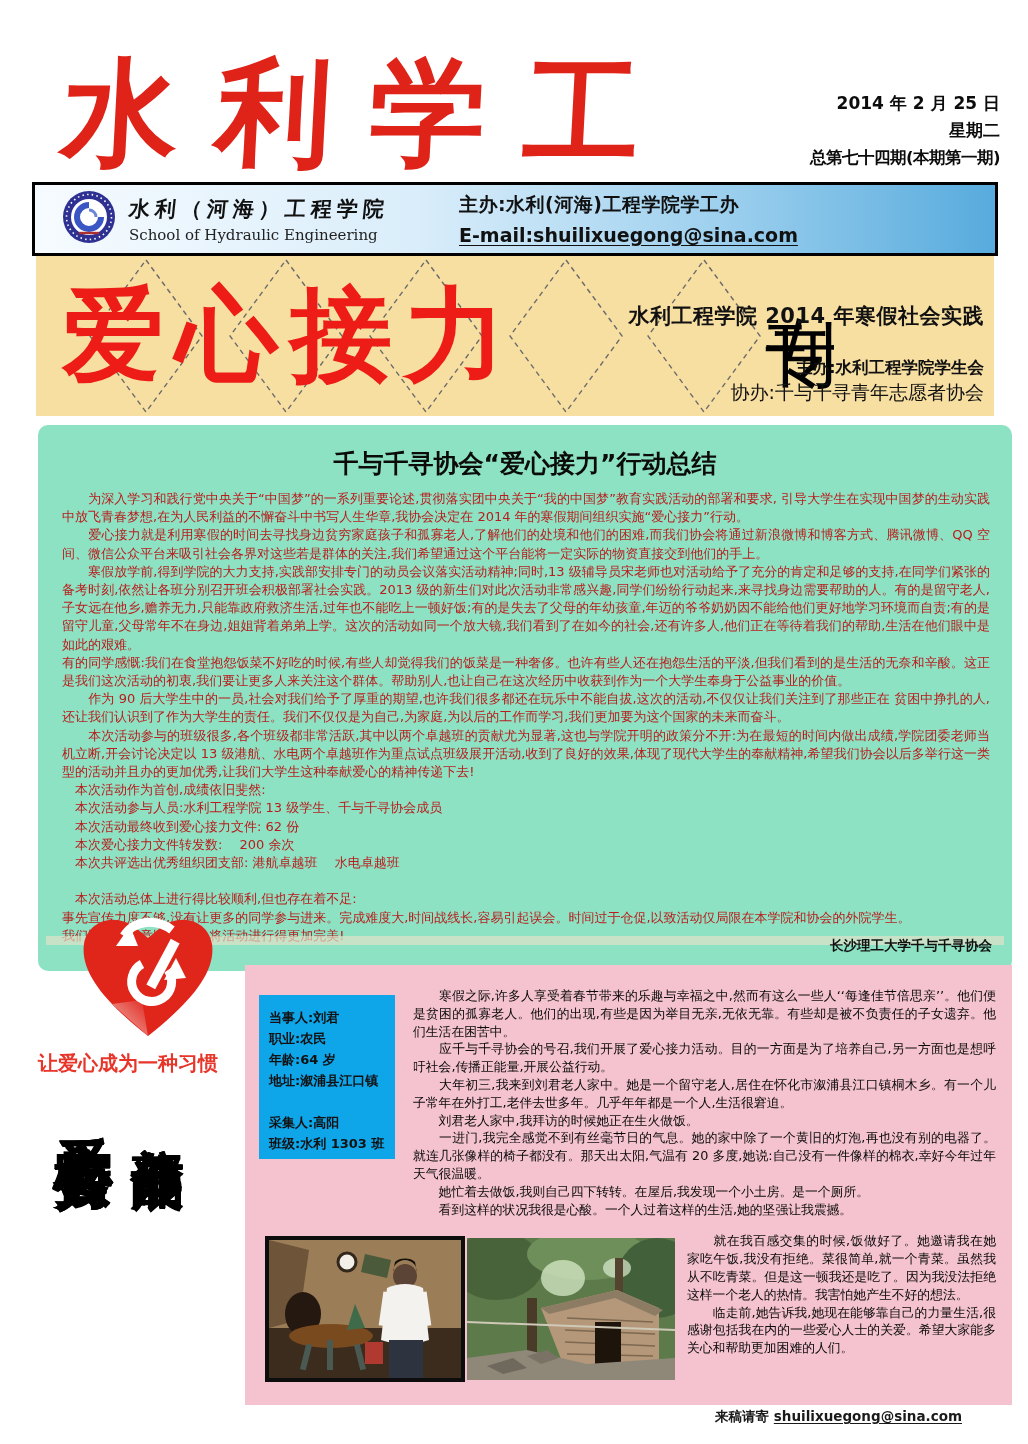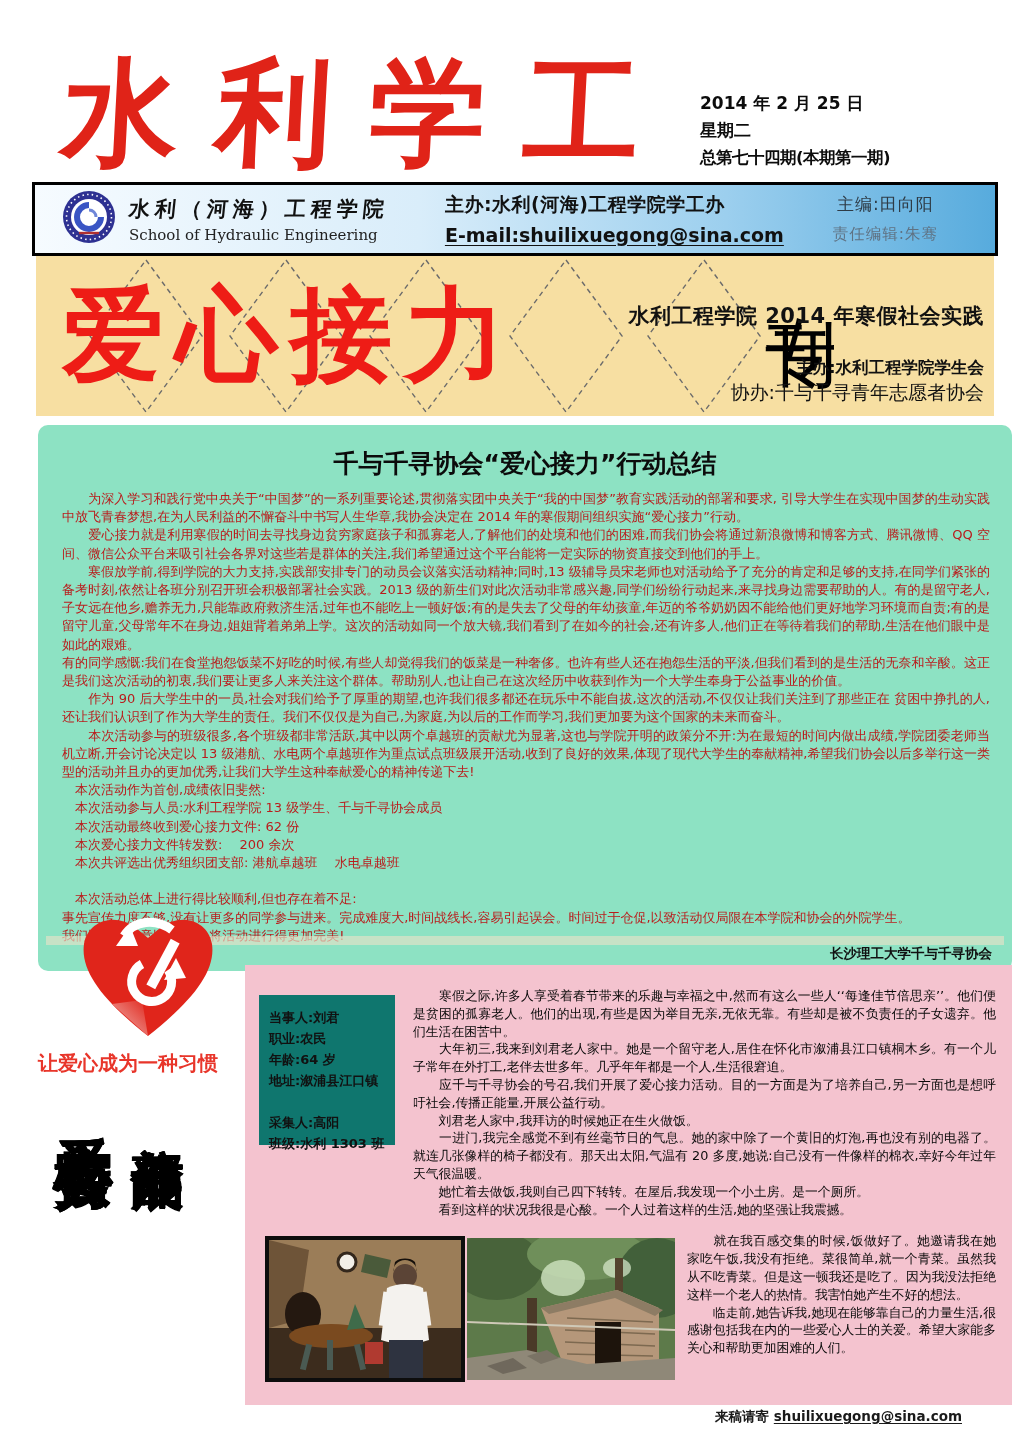--- a/index.html
+++ b/index.html
@@ -4,21 +4,21 @@
 <style>
   html,body{margin:0;padding:0;background:#ffffff;}
   #page{position:relative;width:1028px;height:1444px;background:#fff;overflow:hidden;
         font-family:"DejaVu Sans","Liberation Sans",sans-serif;color:#111;}
 
   
   .masthead-title{position:absolute;left:62px;top:42px;width:640px;height:145px;
     font-family:"DejaVu Serif","Liberation Serif",serif;font-weight:bold;
     font-size:116px;line-height:140px;color:#e02318;letter-spacing:38px;white-space:nowrap;
     transform:skewX(-3deg);}
-  .issue-info{position:absolute;right:28px;top:90px;width:300px;text-align:left;
+  .issue-info{position:absolute;right:28px;top:90px;width:300px;text-align:right;
     font-weight:bold;font-size:17px;line-height:27px;color:#0c0c0c;}
   .issue-info .l3{font-size:16.5px;letter-spacing:-0.5px;}
 
   
   .infobar{position:absolute;left:32px;top:182px;width:960px;height:68px;
     border:3px solid #000;display:flex;align-items:center;
     background:linear-gradient(90deg,#f6fbff 0%,#d9edfa 40%,#9ccfee 72%,#57abdd 100%);}
   .logo-wrap{margin-left:26px;flex:0 0 56px;}
   .school-names{margin-left:12px;width:330px;}
   .school-cn{font-family:"DejaVu Serif","Liberation Serif",serif;font-size:21px;font-weight:bold;
@@ -46,39 +46,39 @@
 
   
   .summary{position:absolute;left:38px;top:425px;width:958px;height:530px;background:#8de2c3;
     border-radius:10px;padding:8px;}
   .summary h2{margin:14px 0 10px 0;text-align:center;font-size:25px;font-weight:600;color:#0b0b0b;}
   .summary-body{padding:0 14px 0 16px;}
   .summary-body p{margin:0;font-size:13px;line-height:18.2px;text-align:justify;color:#b91c1c;
     font-weight:500;}
   .summary-divider{position:absolute;left:8px;right:8px;bottom:26px;height:9px;
     background:#e6e2c8;opacity:0.65;}
-  .summary-signature{position:absolute;right:20px;bottom:8px;font-size:13.5px;font-weight:600;}
+  .summary-signature{position:absolute;right:20px;bottom:16px;font-size:13.5px;font-weight:600;}
 
   
   .bottom-left{position:absolute;left:38px;top:908px;width:206px;height:440px;}
   .heart-wrap{margin-left:34px;width:152px;}
   .slogan{margin-top:2px;font-size:20px;font-weight:bold;color:#e8352a;white-space:nowrap;
     letter-spacing:0px;}
   .vtitles{display:flex;flex-direction:row;gap:12px;margin-top:12px;margin-left:14px;}
   .vt{writing-mode:vertical-rl;text-orientation:upright;font-weight:900;color:#000;
     text-shadow:0.6px 0 #000,-0.6px 0 #000,0 0.6px #000;}
   .vt1{font-size:58px;line-height:64px;letter-spacing:6px;}
   .vt2{font-size:52px;line-height:60px;letter-spacing:4px;margin-top:16px;}
 
   
   .works{position:absolute;left:245px;top:965px;width:767px;height:440px;background:#f4c3cf;
     padding:0;}
   .works-row1{display:flex;}
-  .works-infobox{flex:0 0 118px;margin:30px 14px 6px 14px;background:#0f766e;
-    padding:12px 8px 10px 10px;font-size:13px;line-height:21px;font-weight:600;height:128px;}
+  .works-infobox{flex:0 0 118px;margin:30px 14px 6px 14px;background:#0ea5e9;
+    padding:12px 8px 24px 10px;font-size:13px;line-height:21px;font-weight:600;height:128px;}
   .works-infobox p{margin:0;white-space:nowrap;}
   .works-texta{flex:1;margin:22px 16px 8px 4px;}
   .works p.art{margin:0;font-size:12.8px;line-height:17.8px;text-align:justify;color:#0a0a0a;
     font-weight:500;}
   .works-row2{display:flex;margin-top:4px;}
   .photos{flex:0 0 412px;margin-left:20px;margin-top:6px;display:flex;align-items:flex-start;}
   .photo-left{border:4px solid #0d0d0d;width:192px;height:138px;}
   .photo-right{width:208px;height:142px;margin-left:2px;margin-top:2px;}
   .works-textb{flex:1;margin:2px 16px 0 10px;}
 
@@ -110,24 +110,20 @@
         <path d="M18,44 l20,0" stroke="#b03030" stroke-width="2.4"></path>
       </svg>
     </div>
     <div class="school-names">
       <div class="school-cn">水利（河海）工程学院</div>
       <div class="school-en">School of Hydraulic Engineering</div>
     </div>
     <div class="bar-center">
       <div class="organizer">主办:水利(河海)工程学院学工办</div>
       <div class="bar-email">E-mail:shuilixuegong@sina.com</div>
-    </div>
-    <div class="bar-right">
-      <div class="chief">主编:田向阳</div>
-      <div class="duty">责任编辑:朱骞</div>
     </div>
   </div>
 
   <div class="banner">
     <svg class="diamonds" width="958" height="160" viewBox="0 0 958 160">
       <g fill="none" stroke="#6b6b6b" stroke-width="1.4" stroke-dasharray="5,4">
         <polygon points="110,4 166,80 110,156 54,80"></polygon>
         <polygon points="250,4 306,80 250,156 194,80"></polygon>
         <polygon points="390,4 446,80 390,156 334,80"></polygon>
         <polygon points="530,4 586,80 530,156 474,80"></polygon>
@@ -197,22 +193,22 @@
           <p>当事人:刘君</p>
           <p>职业:农民</p>
           <p>年龄:64 岁</p>
           <p>地址:溆浦县江口镇</p>
           <p>&nbsp;</p>
           <p>采集人:高阳</p>
           <p>班级:水利 1303 班</p>
         </div>
       <div class="works-texta art-list">
           <p class="art">　　寒假之际,许多人享受着春节带来的乐趣与幸福之中,然而有这么一些人‘‘每逢佳节倍思亲’’。他们便是贫困的孤寡老人。他们的出现,有些是因为举目无亲,无依无靠。有些却是被不负责任的子女遗弃。他们生活在困苦中。</p>
+          <p class="art">　　应千与千寻协会的号召,我们开展了爱心接力活动。目的一方面是为了培养自己,另一方面也是想呼吁社会,传播正能量,开展公益行动。</p>
           <p class="art">　　大年初三,我来到刘君老人家中。她是一个留守老人,居住在怀化市溆浦县江口镇桐木乡。有一个儿子常年在外打工,老伴去世多年。几乎年年都是一个人,生活很窘迫。</p>
-          <p class="art">　　应千与千寻协会的号召,我们开展了爱心接力活动。目的一方面是为了培养自己,另一方面也是想呼吁社会,传播正能量,开展公益行动。</p>
           <p class="art">　　刘君老人家中,我拜访的时候她正在生火做饭。</p>
           <p class="art">　　一进门,我完全感觉不到有丝毫节日的气息。她的家中除了一个黄旧的灯泡,再也没有别的电器了。就连几张像样的椅子都没有。那天出太阳,气温有 20 多度,她说:自己没有一件像样的棉衣,幸好今年过年天气很温暖。</p>
           <p class="art">　　她忙着去做饭,我则自己四下转转。在屋后,我发现一个小土房。是一个厕所。</p>
           <p class="art">　　看到这样的状况我很是心酸。一个人过着这样的生活,她的坚强让我震撼。</p>
         </div>
     </div>
     <div class="works-row2">
       <div class="photos">
         <div class="photo-left">
           <svg width="192" height="138" viewBox="0 0 192 138">

